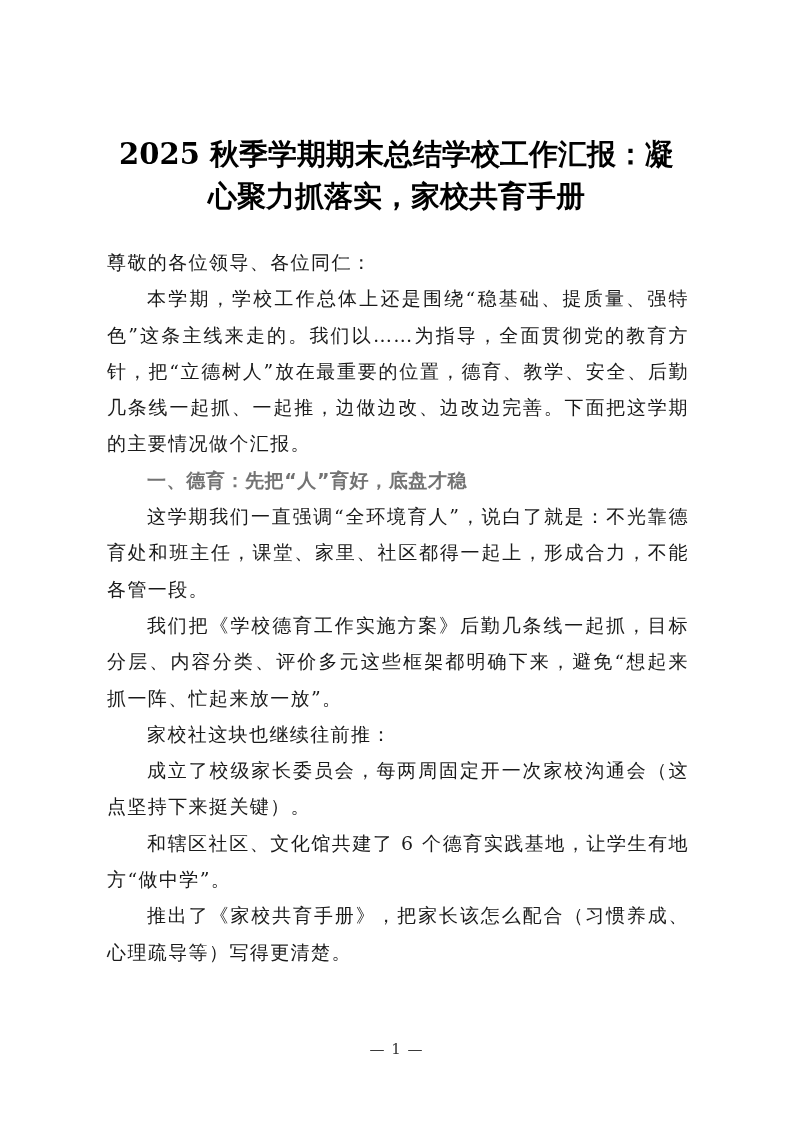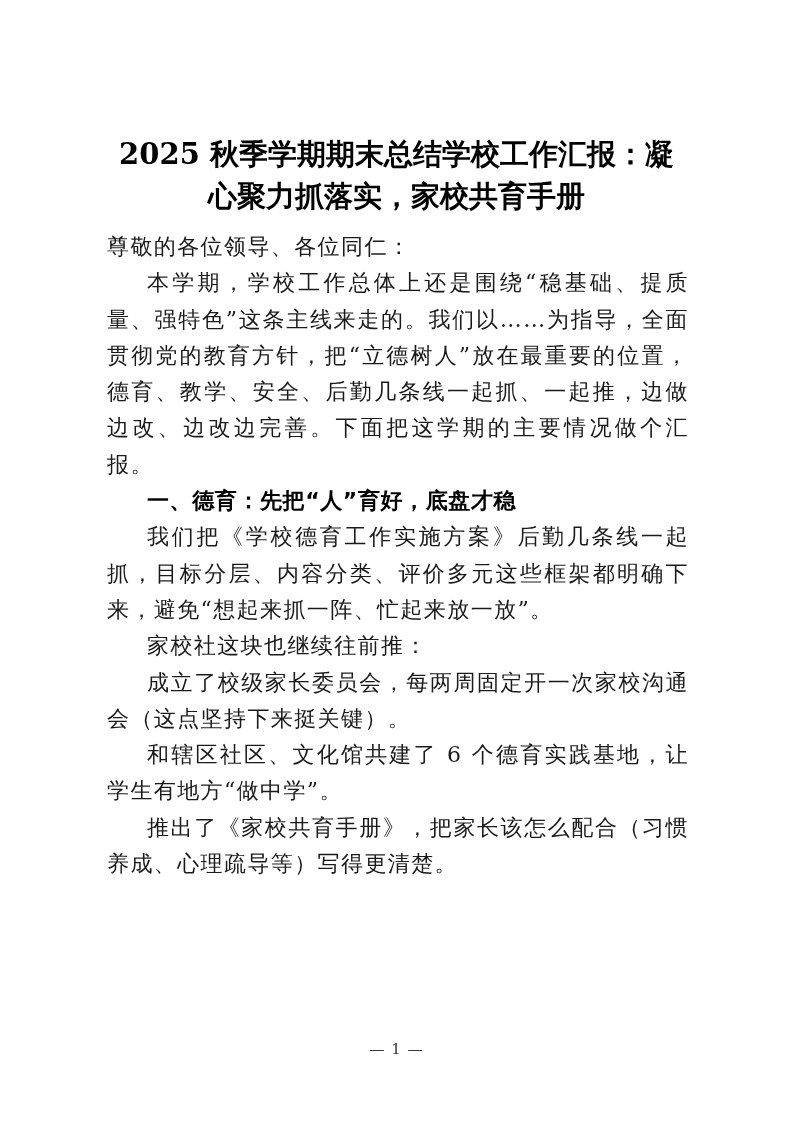--- a/index.html
+++ b/index.html
@@ -35,39 +35,39 @@
       letter-spacing: 0px;
       color: #000000;
     }
     .title-line {
       display: block;
       white-space: nowrap;
     }
     .body {
       position: absolute;
       left: 107px;
-      top: 229px;
+      top: 244px;
       width: 582px;
-      font-size: 22px;
+      font-size: 19px;
       line-height: 36.3px;
       color: #1a1a1a;
     }
     .p {
       margin: 0;
       text-align: justify;
       text-align-last: left;
       letter-spacing: 1.4px;
     }
     .p.indent { text-indent: 40px; }
     .p.heading {
       text-indent: 40px;
       font-family: "DejaVu Sans", "Liberation Sans", sans-serif;
       font-weight: bold;
       letter-spacing: 0.6px;
-      color: #000000;
+      color: #737373;
     }
     .page-number {
       position: absolute;
       left: 0;
       width: 793px;
       top: 1040px;
       text-align: center;
       font-size: 15px;
       color: #333333;
       letter-spacing: 1px;
@@ -80,20 +80,21 @@
 
   <h1 class="title">
     <span class="title-line">2025 秋季学期期末总结学校工作汇报：凝</span>
     <span class="title-line">心聚力抓落实，家校共育手册</span>
   </h1>
 
   <div class="body">
     <p class="p">尊敬的各位领导、各位同仁：</p>
     <p class="p indent">本学期，学校工作总体上还是围绕“稳基础、提质量、强特色”这条主线来走的。我们以……为指导，全面贯彻党的教育方针，把“立德树人”放在最重要的位置，德育、教学、安全、后勤几条线一起抓、一起推，边做边改、边改边完善。下面把这学期的主要情况做个汇报。</p>
     <p class="p heading">一、德育：先把“人”育好，底盘才稳</p>
+    <p class="p indent">这学期我们一直强调“全环境育人”，说白了就是：不光靠德育处和班主任，课堂、家里、社区都得一起上，形成合力，不能各管一段。</p>
     <p class="p indent">我们把《学校德育工作实施方案》后勤几条线一起抓，目标分层、内容分类、评价多元这些框架都明确下来，避免“想起来抓一阵、忙起来放一放”。</p>
     <p class="p indent">家校社这块也继续往前推：</p>
     <p class="p indent">成立了校级家长委员会，每两周固定开一次家校沟通会（这点坚持下来挺关键）。</p>
     <p class="p indent">和辖区社区、文化馆共建了 6 个德育实践基地，让学生有地方“做中学”。</p>
     <p class="p indent">推出了《家校共育手册》，把家长该怎么配合（习惯养成、心理疏导等）写得更清楚。</p>
   </div>
 
   <div class="page-number">— 1 —</div>
 
 </div>

